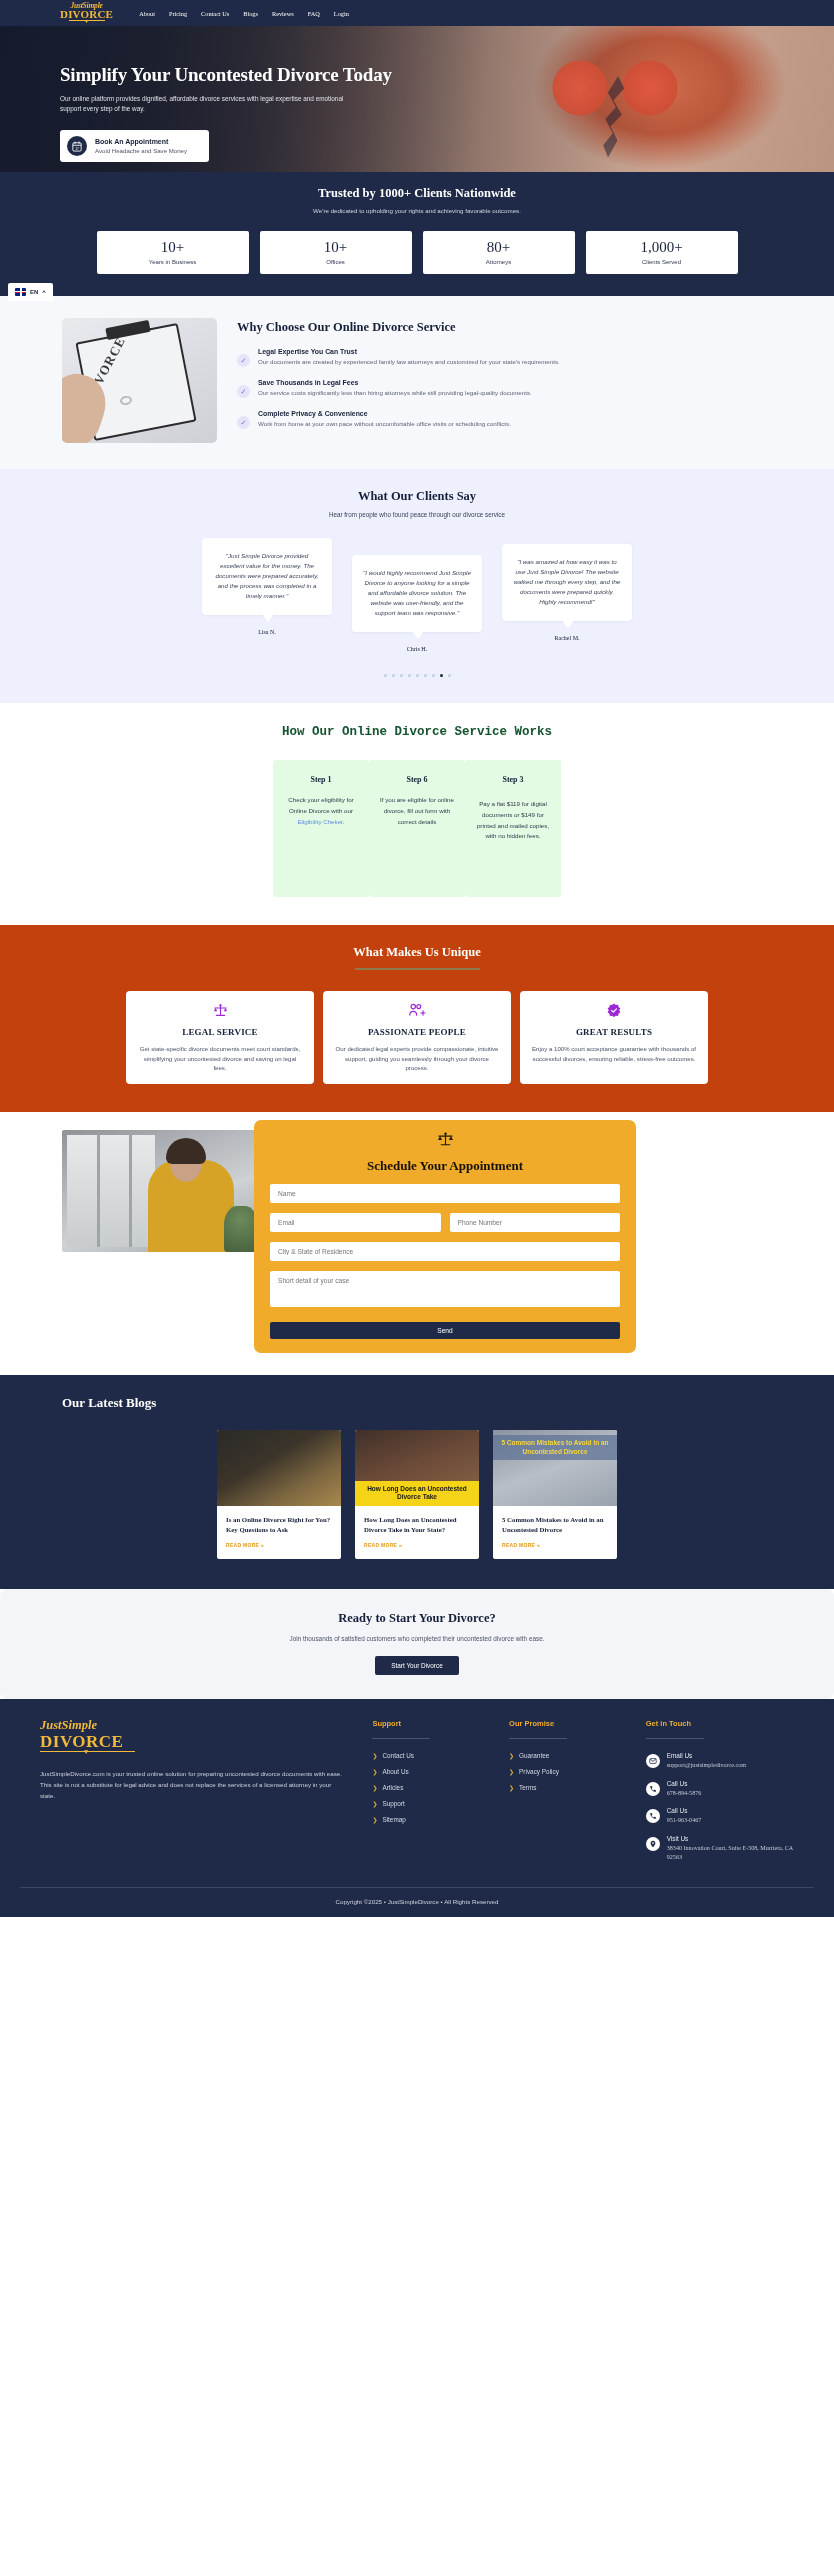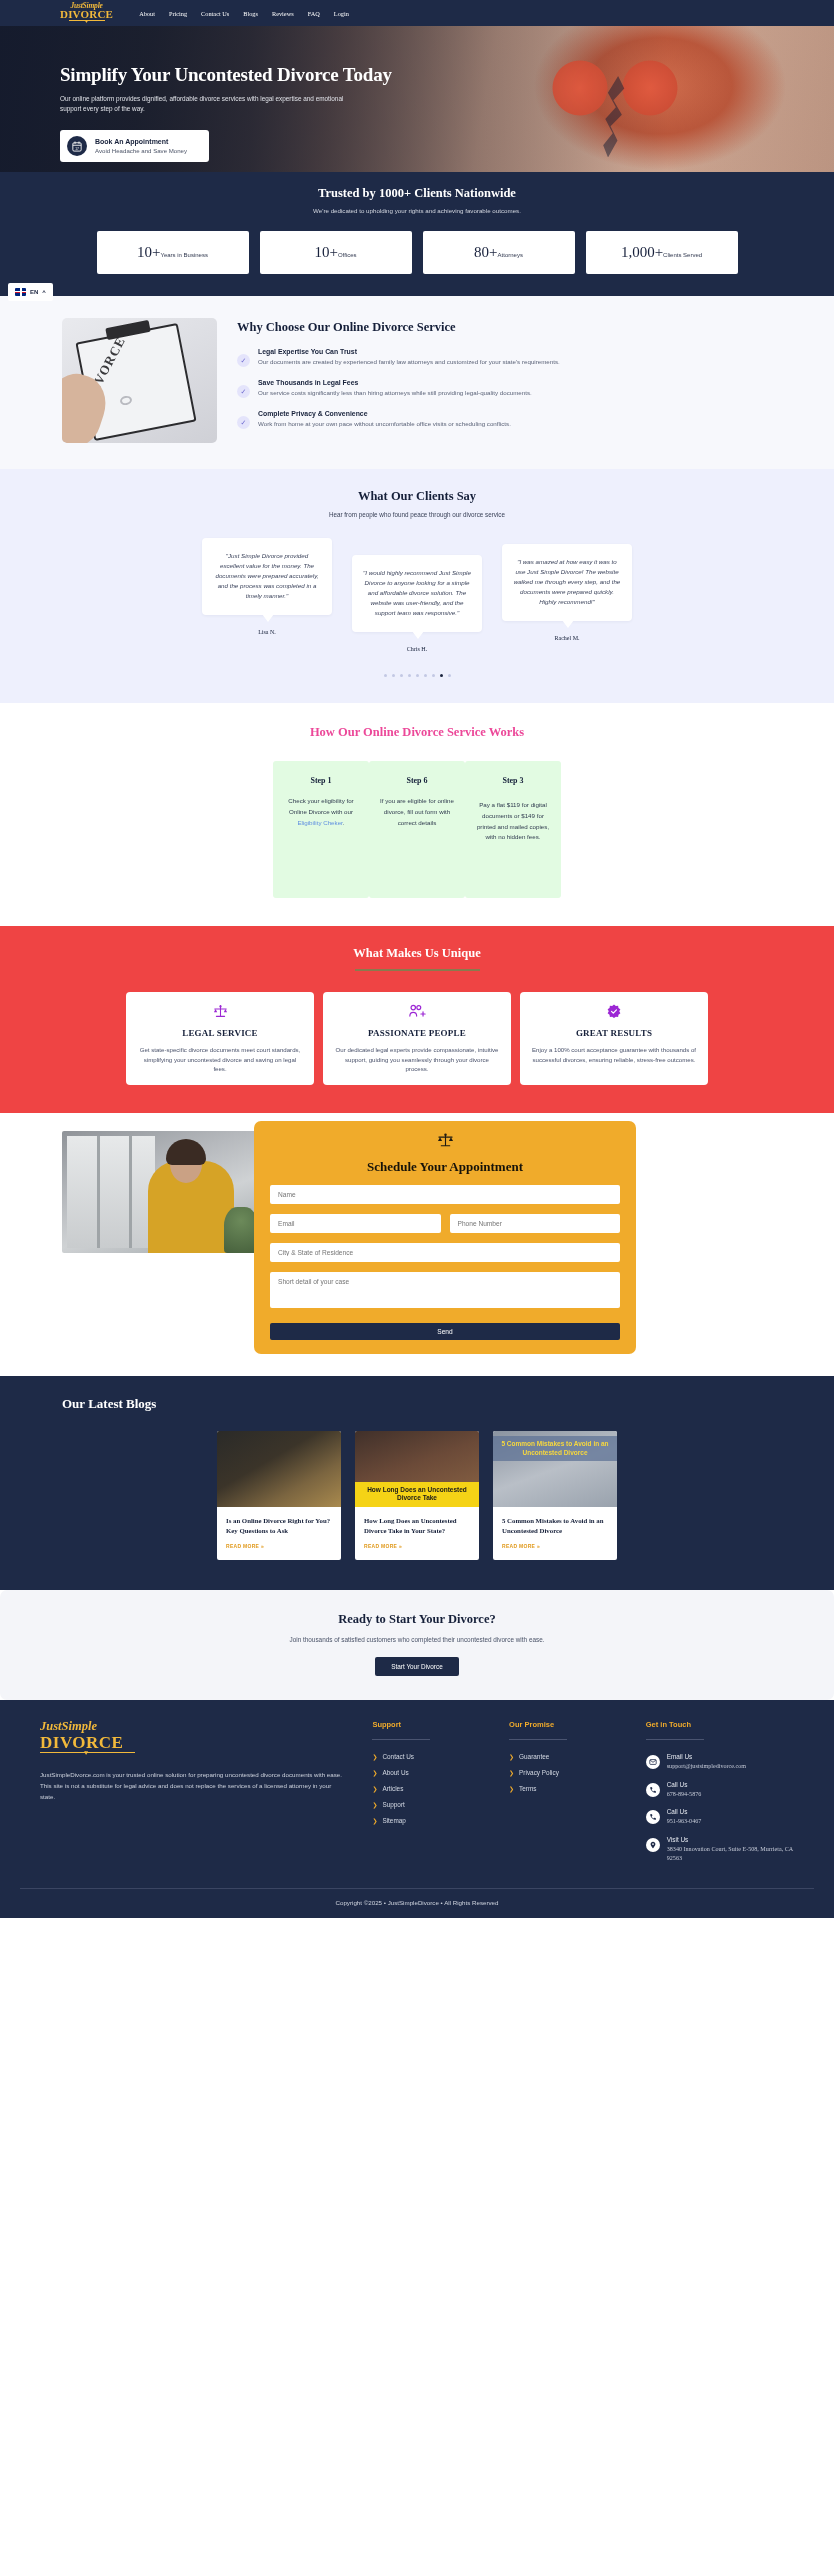--- a/index.html
+++ b/index.html
@@ -70,21 +70,21 @@
 
   
   .trust{background:#1e2a47;padding:14px 0 22px;position:relative;}
   .trust h2{
     font-family:"Liberation Serif",serif;color:#fff;font-size:12.5px;text-align:center;font-weight:bold;
   }
   .trust .sub{color:#d3d7e0;font-size:6.2px;text-align:center;margin-top:6px;}
   .stats{display:flex;justify-content:center;gap:11px;margin-top:17px;}
   .stat{
     background:#fff;width:152px;height:43px;border-radius:2px;
-    display:flex;flex-direction:row;align-items:center;justify-content:center;
+    display:flex;flex-direction:column;align-items:center;justify-content:center;
   }
   .stat-num{font-family:"Liberation Serif",serif;font-size:15px;color:#18213c;line-height:1;}
   .stat-lab{font-size:6px;color:#30384f;margin-top:4px;}
   .lang{
     position:absolute;left:8px;top:111px;background:#fff;border-radius:2px;
     display:flex;align-items:center;gap:4px;padding:5px 7px;
   }
   .flag{width:11px;height:8px;border-radius:1px;position:relative;overflow:hidden;background:#00247d;flex:0 0 auto;}
   .flag::before{content:"";position:absolute;left:0;top:3px;width:11px;height:2px;background:#fff;}
   .flag::after{content:"";position:absolute;left:4.5px;top:0;width:2px;height:8px;background:#fff;}
@@ -146,34 +146,34 @@
     font-family:"Liberation Serif",serif;font-size:6px;color:#16203a;text-align:center;margin-top:14px;
   }
   .t2{margin-top:17px;}
   .t3{margin-top:6px;}
   .dots{display:flex;justify-content:center;gap:5px;margin-top:22px;}
   .dot{width:3px;height:3px;border-radius:50%;background:#c3c8e4;}
   .dot.on{background:#1c2540;}
 
   
   .steps-wrap{background:#fff;padding:22px 0 28px;}
-  .steps-wrap h2{font-family:Liberation Serif, serif;font-size:12.5px;text-align:center;color:#ec4899;font-weight:bold;}
+  .steps-wrap h2{font-family:Liberation Mono, monospace;font-size:12.5px;text-align:center;color:#14532d;font-weight:bold;}
   .steps{display:flex;justify-content:center;margin-top:21px;}
   .step{
     width:96px;height:137px;background:#e2fbe2;border-radius:3px;
     padding:15px 10px 0;text-align:center;
   }
   .step h3{font-family:"Liberation Serif",serif;font-size:8px;color:#16203a;font-weight:bold;}
   .step p{font-size:6.2px;line-height:1.72;color:#2f3a4e;margin-top:11px;}
   .step p a{color:#5f8fe0;text-decoration:none;}
   .step.s3 p{margin-top:15px;}
   .step.s4 p{margin-top:27px;}
 
   
-  .uniq{background:#ef4444;padding:20px 0 28px;}
+  .uniq{background:#c2410c;padding:20px 0 28px;}
   .uniq h2{font-family:"Liberation Serif",serif;font-size:12.5px;text-align:center;color:#fff;font-weight:bold;}
   .uniq-rule{width:125px;height:1.5px;background:#8a7a4e;margin:8px auto 0;}
   .uniq-row{display:flex;justify-content:center;gap:9px;margin-top:21px;}
   .ucard{
     width:188px;height:93px;background:#fff;border-radius:4px;padding:12px 11px 0;text-align:center;
   }
   .uicon{font-size:13px;color:#9c27d4;line-height:1;height:15px;}
   .ucard h3{font-family:"Liberation Serif",serif;font-size:9px;color:#16203a;font-weight:bold;margin-top:9px;letter-spacing:.2px;}
   .ucard p{font-size:6.1px;line-height:1.62;color:#49516a;margin-top:7px;}
 

